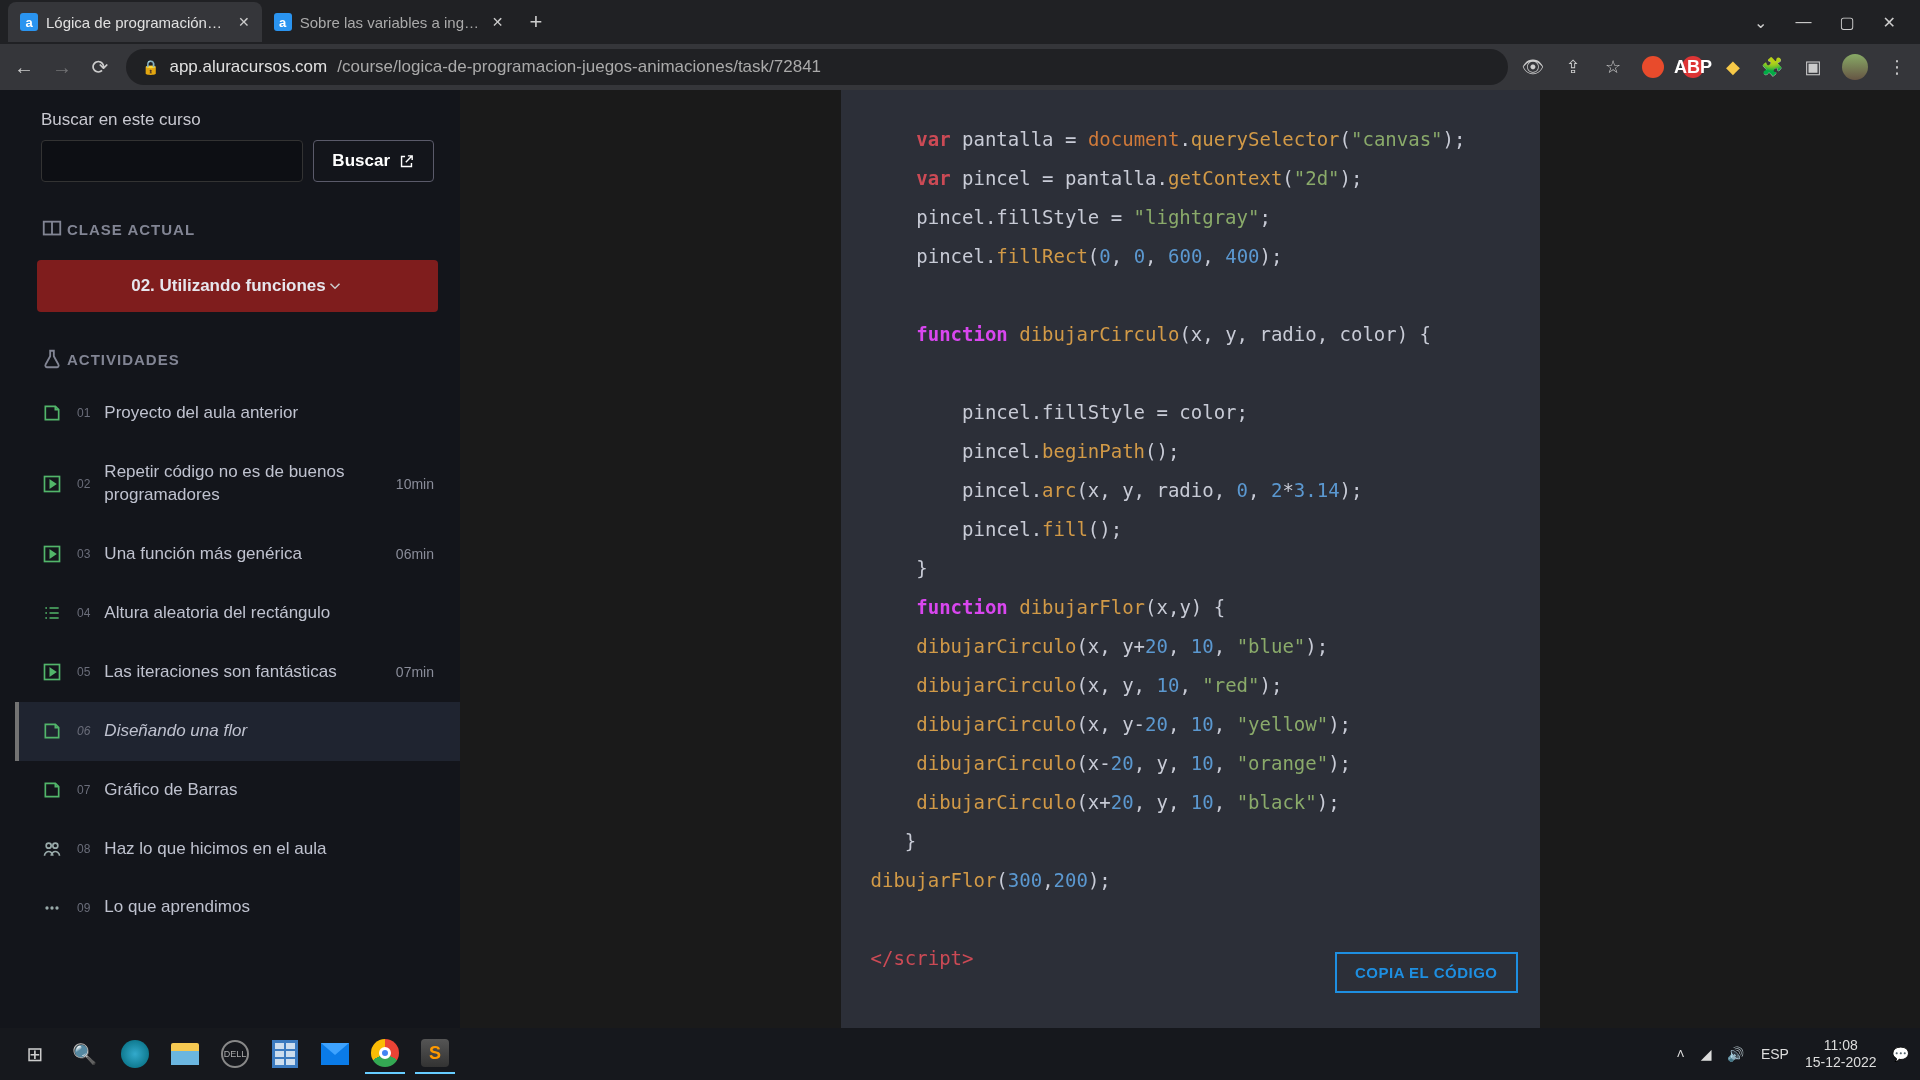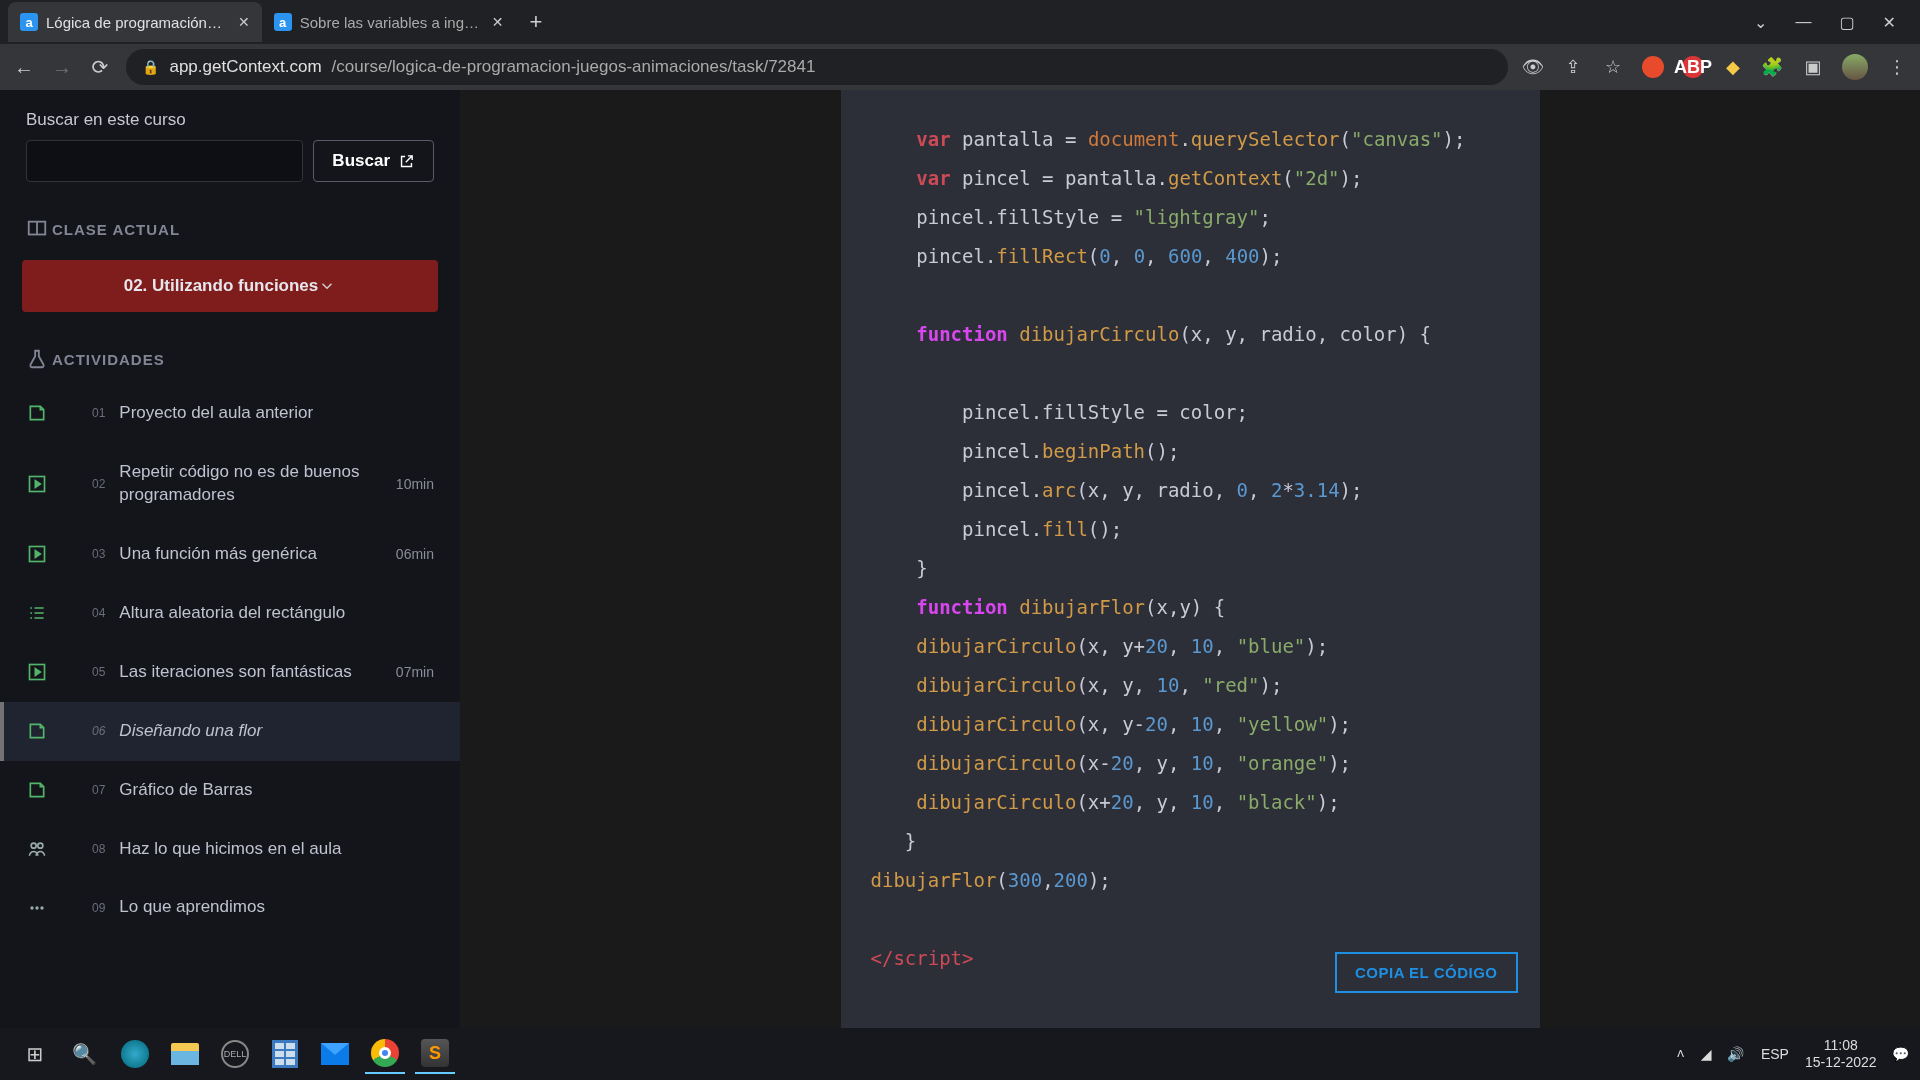--- a/index.html
+++ b/index.html
@@ -23,34 +23,34 @@
 .url-box .lock { font-size: 14px; }
 .right-icons { display: flex; gap: 18px; align-items: center; color: #ccc; }
 .right-icons .ic { width: 22px; height: 22px; display: flex; align-items: center; justify-content: center; cursor: pointer; font-size: 18px; }
 .abp { background: #dd3535; color: #fff; border-radius: 50%; width: 24px; height: 24px; font-size: 10px; font-weight: bold; }
 .red-dot { background: #e84b2c; border-radius: 50%; width: 16px; height: 16px; }
 .yellow-ext { color: #f7c948; }
 .avatar { width: 26px; height: 26px; border-radius: 50%; background: linear-gradient(#8a6, #654); }
 
 
 .app-wrap { display: flex; height: calc(100% - 90px - 52px); }
-.sidebar { width: 460px; background: #13151b; padding: 20px 0 0 0; overflow-y: auto; }
+.sidebar { width: 460px; background: #13151b; padding: 20px 0 0 15px; overflow-y: auto; }
 .search-lbl { padding: 0 26px 10px; font-size: 17px; color: #c8c8d0; }
 .search-row { display: flex; gap: 10px; padding: 0 26px 22px; }
 .search-input { flex: 1; background: #0d0f14; border: 1px solid #333; border-radius: 4px; height: 42px; color: #fff; padding: 0 10px; }
 .search-btn { background: transparent; border: 1px solid #5a5a6a; color: #fff; padding: 0 18px; border-radius: 4px; font-size: 17px; font-weight: 600; display: flex; align-items: center; gap: 8px; cursor: pointer; }
 .search-btn svg { width: 17px; height: 17px; }
 .sec-head { display: flex; align-items: center; gap: 4px; padding: 14px 26px; color: #828594; font-size: 15px; font-weight: 600; letter-spacing: 1px; }
 .sec-head svg { width: 22px; height: 22px; }
 .class-row { background: #7f1d1d; margin: 6px 22px 22px; padding: 16px 18px; border-radius: 4px; display: flex; justify-content: center; align-items: center; cursor: pointer; }
 .class-row span { font-size: 17px; font-weight: 600; color: #e6e6ed; }
 .act-item { display: flex; align-items: center; gap: 14px; padding: 18px 26px; color: #bfc2cf; cursor: pointer; position: relative; }
 .act-item.active { background: #1f2430; border-left: 4px solid #737373; padding-left: 22px; font-style: italic; }
 .act-item .ic-box { width: 22px; height: 20px; }
-.act-item .num { font-size: 12px; color: #6a6d7a; margin-left: 30px; }
+.act-item .num { font-size: 12px; color: #6a6d7a; }
 .act-item .label { font-size: 17px; flex: 1; line-height: 1.35; }
 .act-item .dur { font-size: 14px; color: #8a8d9a; }
 
 .content { flex: 1; background: #1a1a1a; display: flex; justify-content: center; padding-top: 0; overflow-y: auto; }
 .code-block { width: 699px; background: #2c2f38; padding: 30px 30px 24px 30px; position: relative; font-family: Consolas, "Courier New", monospace; font-size: 19px; line-height: 39px; }
 .code-block pre { white-space: pre; color: #c8cbd6; }
 .copy-btn { position: absolute; bottom: 35px; right: 22px; border: 2px solid #1e8fe1; color: #1e8fe1; background: transparent; padding: 10px 18px; font-size: 15px; font-weight: 700; letter-spacing: 0.5px; cursor: pointer; }
 
 .k-var { color: #cc4a55; font-weight: 600; }
 .k-fn { color: #d946ef; font-weight: 600; }
@@ -101,21 +101,21 @@
       <span>▢</span>
       <span>✕</span>
     </div>
   </div>
   <div class="address-bar">
     <span class="nav-btn">←</span>
     <span class="nav-btn" style="opacity:.4">→</span>
     <span class="nav-btn">⟳</span>
     <div class="url-box">
       <span class="lock">🔒</span>
-      <span style="color:#e0e0e0">app.getContext.com</span>
+      <span style="color:#e0e0e0">app.aluracursos.com</span>
         <span>/course/logica-de-programacion-juegos-animaciones/task/72841</span>
     </div>
     <div class="right-icons">
       <span class="ic">👁</span>
       <span class="ic">⇪</span>
       <span class="ic">☆</span>
       <span class="ic red-dot"></span>
       <span class="ic abp">ABP</span>
       <span class="ic yellow-ext">◆</span>
       <span class="ic">🧩</span>

